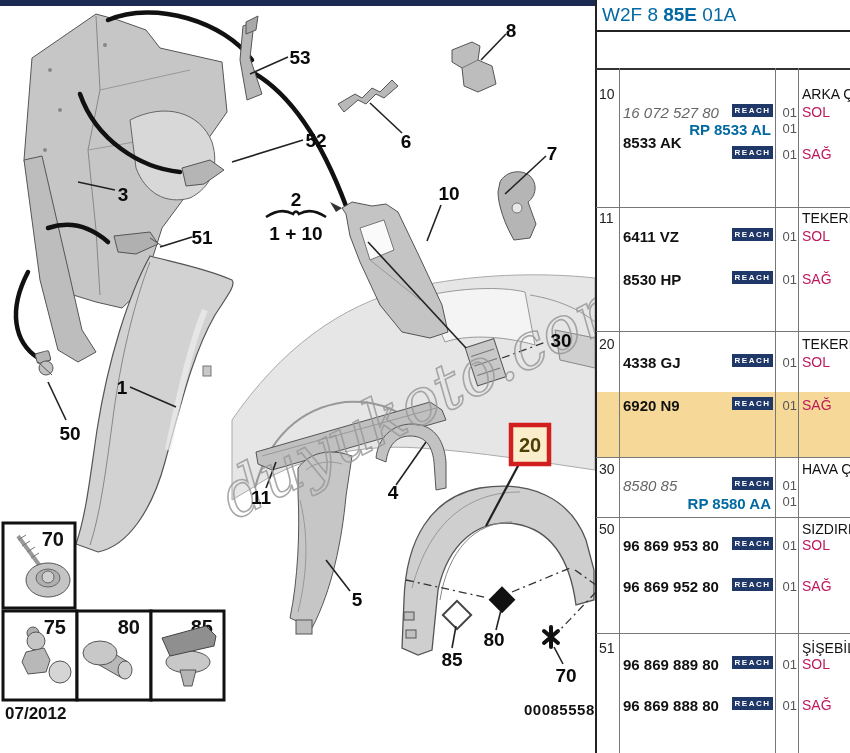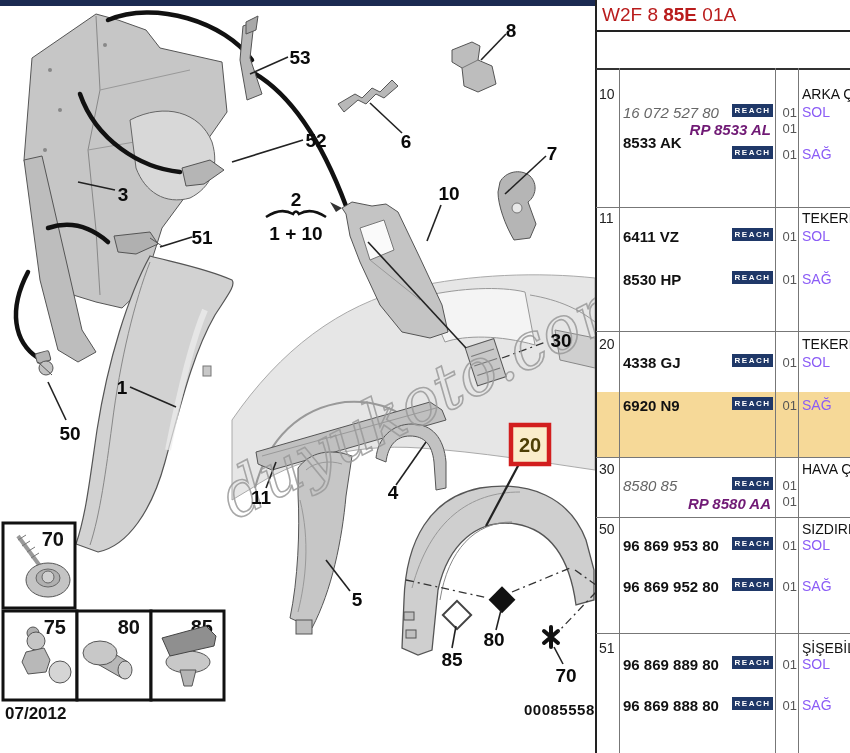--- a/index.html
+++ b/index.html
@@ -1,38 +1,38 @@
 <!DOCTYPE html>
 <html><head>
 <meta charset="utf-8">
 <style>
   html,body{margin:0;padding:0;background:#fff;}
   #app{position:relative;width:850px;height:753px;background:#fff;overflow:hidden;
        font-family:"Liberation Sans",sans-serif;}
   
-  .hdr{position:absolute;left:602px;top:4px;font-size:19px;color:#b91c1c;white-space:nowrap;}
+  .hdr{position:absolute;left:602px;top:4px;font-size:19px;color:#0369a1;white-space:nowrap;}
   .hdr b{font-weight:bold;}
   .hdr-underline{position:absolute;left:596px;top:30px;width:254px;height:2px;background:#222;}
   .main-divider{position:absolute;left:595px;top:0;width:2px;height:753px;background:#222;}
   
   .table-layer{position:absolute;left:596px;top:0;width:254px;height:753px;}
   .hl-band{position:absolute;left:1px;top:392px;width:253px;height:65px;background:#F6D998;z-index:1;}
   .hline{position:absolute;left:0;width:254px;height:1px;background:#777;z-index:2;}
   .hline.strong{height:2px;background:#333;}
   .vline{position:absolute;top:68px;height:685px;width:1px;background:#777;z-index:2;}
   .table-layer span{position:absolute;z-index:3;white-space:nowrap;}
   .ref{left:3px;font-size:14px;color:#222;}
   .desc{left:206px;font-size:14px;color:#111;}
   .part{left:27px;font-size:15px;font-weight:bold;color:#111;}
   .part.muted{font-style:italic;font-weight:normal;color:#666;}
-  .part.rp{left:27px;width:148px;text-align:right;font-style:italic;font-weight:bold;color:#701a75;}
+  .part.rp{left:27px;width:148px;text-align:right;font-weight:bold;color:#0369a1;}
   .reach{left:136px;width:41px;height:13px;background:#1F3868;color:#fff;
          font-size:8px;font-weight:bold;text-align:center;line-height:13px;letter-spacing:1.5px;}
   .qty{left:179px;width:22px;text-align:right;font-size:13px;color:#555;}
-  .side{left:206px;font-size:14px;color:#8b5cf6;}
+  .side{left:206px;font-size:14px;color:#be185d;}
   
   .diagram{position:absolute;left:0;top:0;width:596px;height:753px;}
   svg text.call{font-family:"Liberation Sans",sans-serif;font-weight:bold;font-size:19px;fill:#0a0a0a;}
   svg text.small-b{font-family:"Liberation Sans",sans-serif;font-weight:bold;}
   svg text.wm{font-family:"DejaVu Serif",serif;font-style:italic;}
 </style>
 </head>
 <body>
 
 <div id="app">

